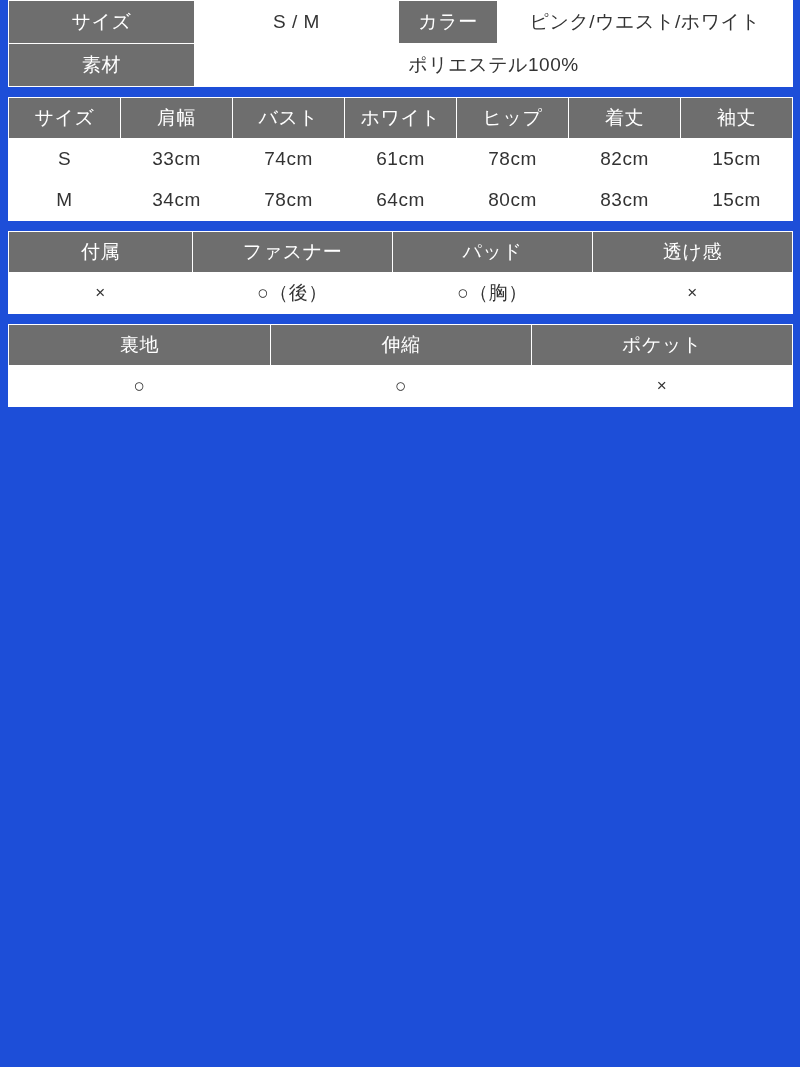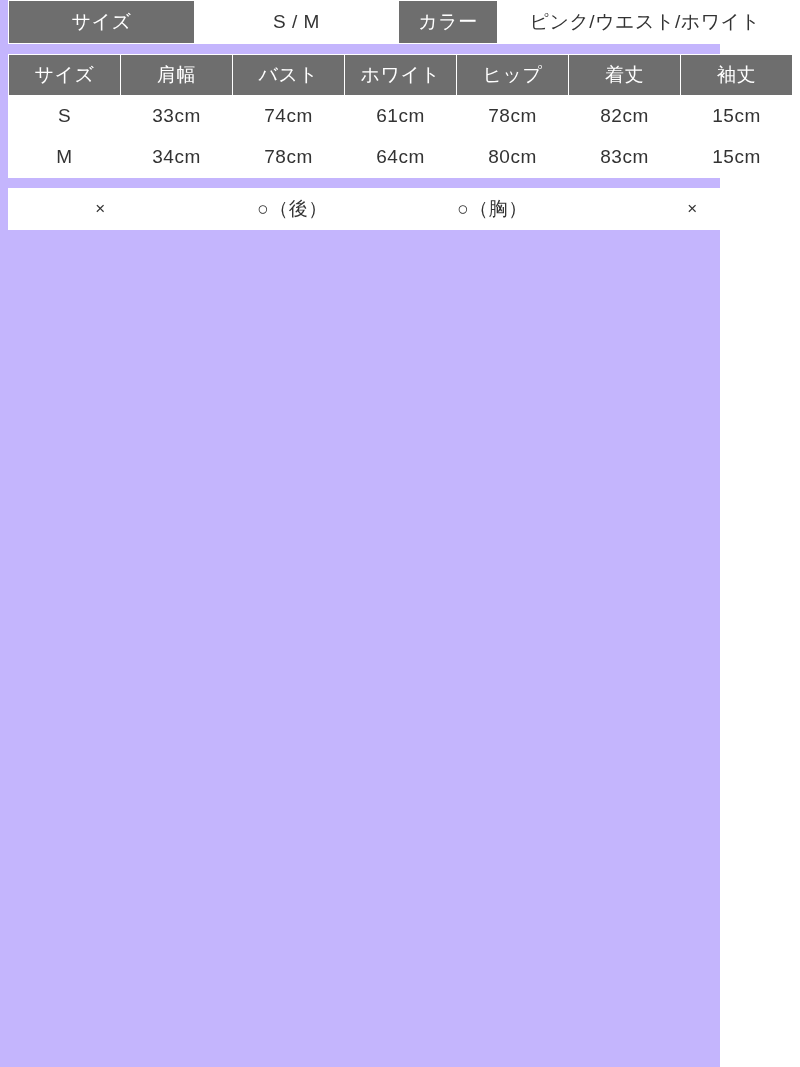--- a/index.html
+++ b/index.html
@@ -8,24 +8,24 @@
     background: #ffffff;
   }
   body {
     width: 800px;
     height: 1067px;
     font-family: "Liberation Sans", "DejaVu Sans", sans-serif;
     color: #222222;
     overflow: hidden;
   }
   .page {
-    width: 720px;
+    width: 800px;
     height: 1067px;
     position: relative;
-    background: #c4b5fd;
+    background: #1d4ed8;
   }
   table {
     border-collapse: collapse;
     table-layout: fixed;
     width: 784px;
     margin: 0 8px;
   }
   table.spec-table {
     margin-bottom: 10px;
   }
@@ -75,20 +75,24 @@
       <col style="width:99px">
       <col style="width:295px">
     </colgroup>
     <tbody>
       <tr>
         <td class="head">サイズ</td>
         <td class="body">S / M</td>
         <td class="head">カラー</td>
         <td class="body">ピンク/ウエスト/ホワイト</td>
       </tr>
+      <tr>
+        <td class="head">素材</td>
+        <td class="body" colspan="3">ポリエステル100%</td>
+      </tr>
     </tbody>
   </table>
 
   <table class="spec-table t2">
     <colgroup>
       <col style="width:112px">
       <col style="width:112px">
       <col style="width:112px">
       <col style="width:112px">
       <col style="width:112px">
@@ -128,22 +132,47 @@
 
   <table class="spec-table t3">
     <colgroup>
       <col style="width:184px">
       <col style="width:200px">
       <col style="width:200px">
       <col style="width:200px">
     </colgroup>
     <tbody>
       <tr>
+        <td class="head">付属</td>
+        <td class="head">ファスナー</td>
+        <td class="head">パッド</td>
+        <td class="head">透け感</td>
+      </tr>
+      <tr>
         <td class="body cross">×</td>
         <td class="body circle">○（後）</td>
         <td class="body circle">○（胸）</td>
         <td class="body cross">×</td>
       </tr>
     </tbody>
   </table>
 
+  <table class="spec-table t4">
+    <colgroup>
+      <col style="width:262px">
+      <col style="width:261px">
+      <col style="width:261px">
+    </colgroup>
+    <tbody>
+      <tr>
+        <td class="head">裏地</td>
+        <td class="head">伸縮</td>
+        <td class="head">ポケット</td>
+      </tr>
+      <tr>
+        <td class="body circle">○</td>
+        <td class="body circle">○</td>
+        <td class="body cross">×</td>
+      </tr>
+    </tbody>
+  </table>
 
 </div>
 
 </body></html>

